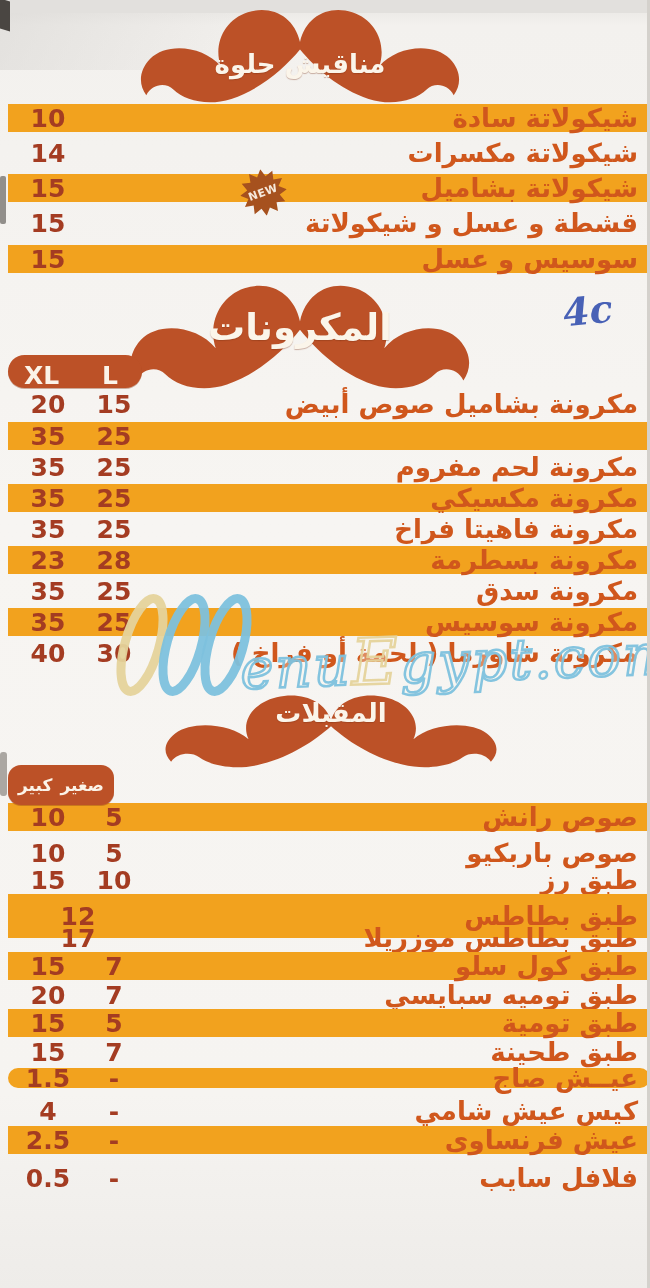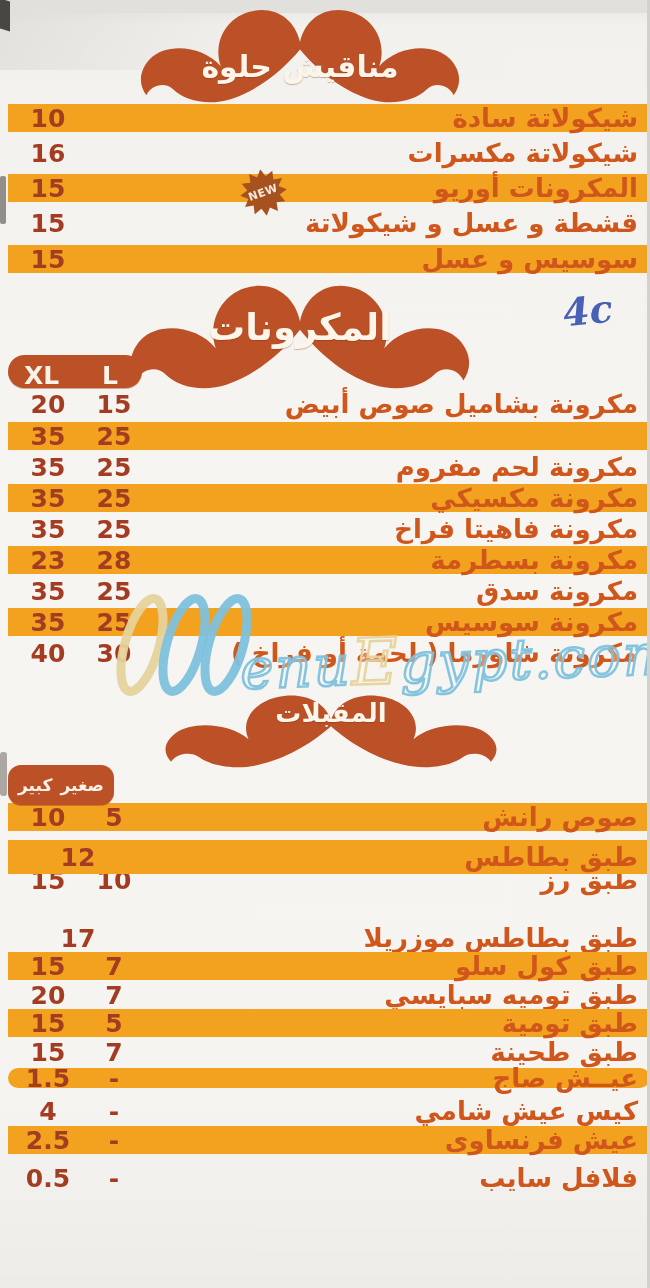--- a/index.html
+++ b/index.html
@@ -65,34 +65,34 @@
 <body>
 
 <div class="page">
   <div class="corner-shade"></div>
   <div class="top-strip"></div>
 
   <div class="stache" style="left:126px;top:3px;width:348px;height:108px;">
     <svg viewBox="0 0 360 116" preserveAspectRatio="none">
       <path fill="#BC5127" d="M180 42 C174 14 150 2 126 10 C102 18 90 44 98 68 C80 46 42 42 25 60 C13 73 13 88 21 99 C27 87 41 85 49 93 C61 105 85 111 109 103 C139 93 164 70 180 50 C196 70 221 93 251 103 C275 111 299 105 311 93 C319 85 333 87 339 99 C347 88 347 73 335 60 C318 42 280 46 262 68 C270 44 258 18 234 10 C210 2 186 14 180 42 Z"></path>
     </svg>
-    <div class="stache-title" style="top:46px;font-size:30px;">مناقيش حلوة</div>
+    <div class="stache-title" style="top:46px;font-size:26px;">مناقيش حلوة</div>
   </div>
   <div>
       <div class="row band" style="top: 104px; height: 28px;">
         <span class="pb">10</span>
         <span class="nm">شيكولاتة سادة</span>
       </div>
       <div class="row" style="top: 139px; height: 28px;">
-        <span class="pb">16</span>
+        <span class="pb">14</span>
         <span class="nm">شيكولاتة مكسرات</span>
       </div>
       <div class="row band" style="top: 174px; height: 28px;">
         <span class="pb">15</span>
-        <span class="nm">المكرونات أوريو</span>
+        <span class="nm">شيكولاتة بشاميل</span>
       </div>
       <div class="row" style="top: 209px; height: 28px;">
         <span class="pb">15</span>
         <span class="nm">قشطة و عسل و شيكولاتة</span>
       </div>
       <div class="row band" style="top: 245px; height: 28px;">
         <span class="pb">15</span>
         <span class="nm">سوسيس و عسل</span>
       </div>
     </div>
@@ -186,21 +186,21 @@
       <div class="row" style="top: 839px; height: 28px;">
         <span class="pb">10</span>
         <span class="ps">5</span>
         <span class="nm">صوص باربكيو</span>
       </div>
       <div class="row" style="top: 866px; height: 28px;">
         <span class="pb">15</span>
         <span class="ps">10</span>
         <span class="nm">طبق رز</span>
       </div>
-      <div class="row band" style="top: 840px; height: 34px;">
+      <div class="row band" style="top: 894px; height: 44px;">
         <span class="pc">12</span>
         <span class="nm">طبق بطاطس</span>
       </div>
       <div class="row" style="top: 924px; height: 28px;">
         <span class="pc">17</span>
         <span class="nm">طبق بطاطس موزريلا</span>
       </div>
       <div class="row band" style="top: 952px; height: 28px;">
         <span class="pb">15</span>
         <span class="ps">7</span>

